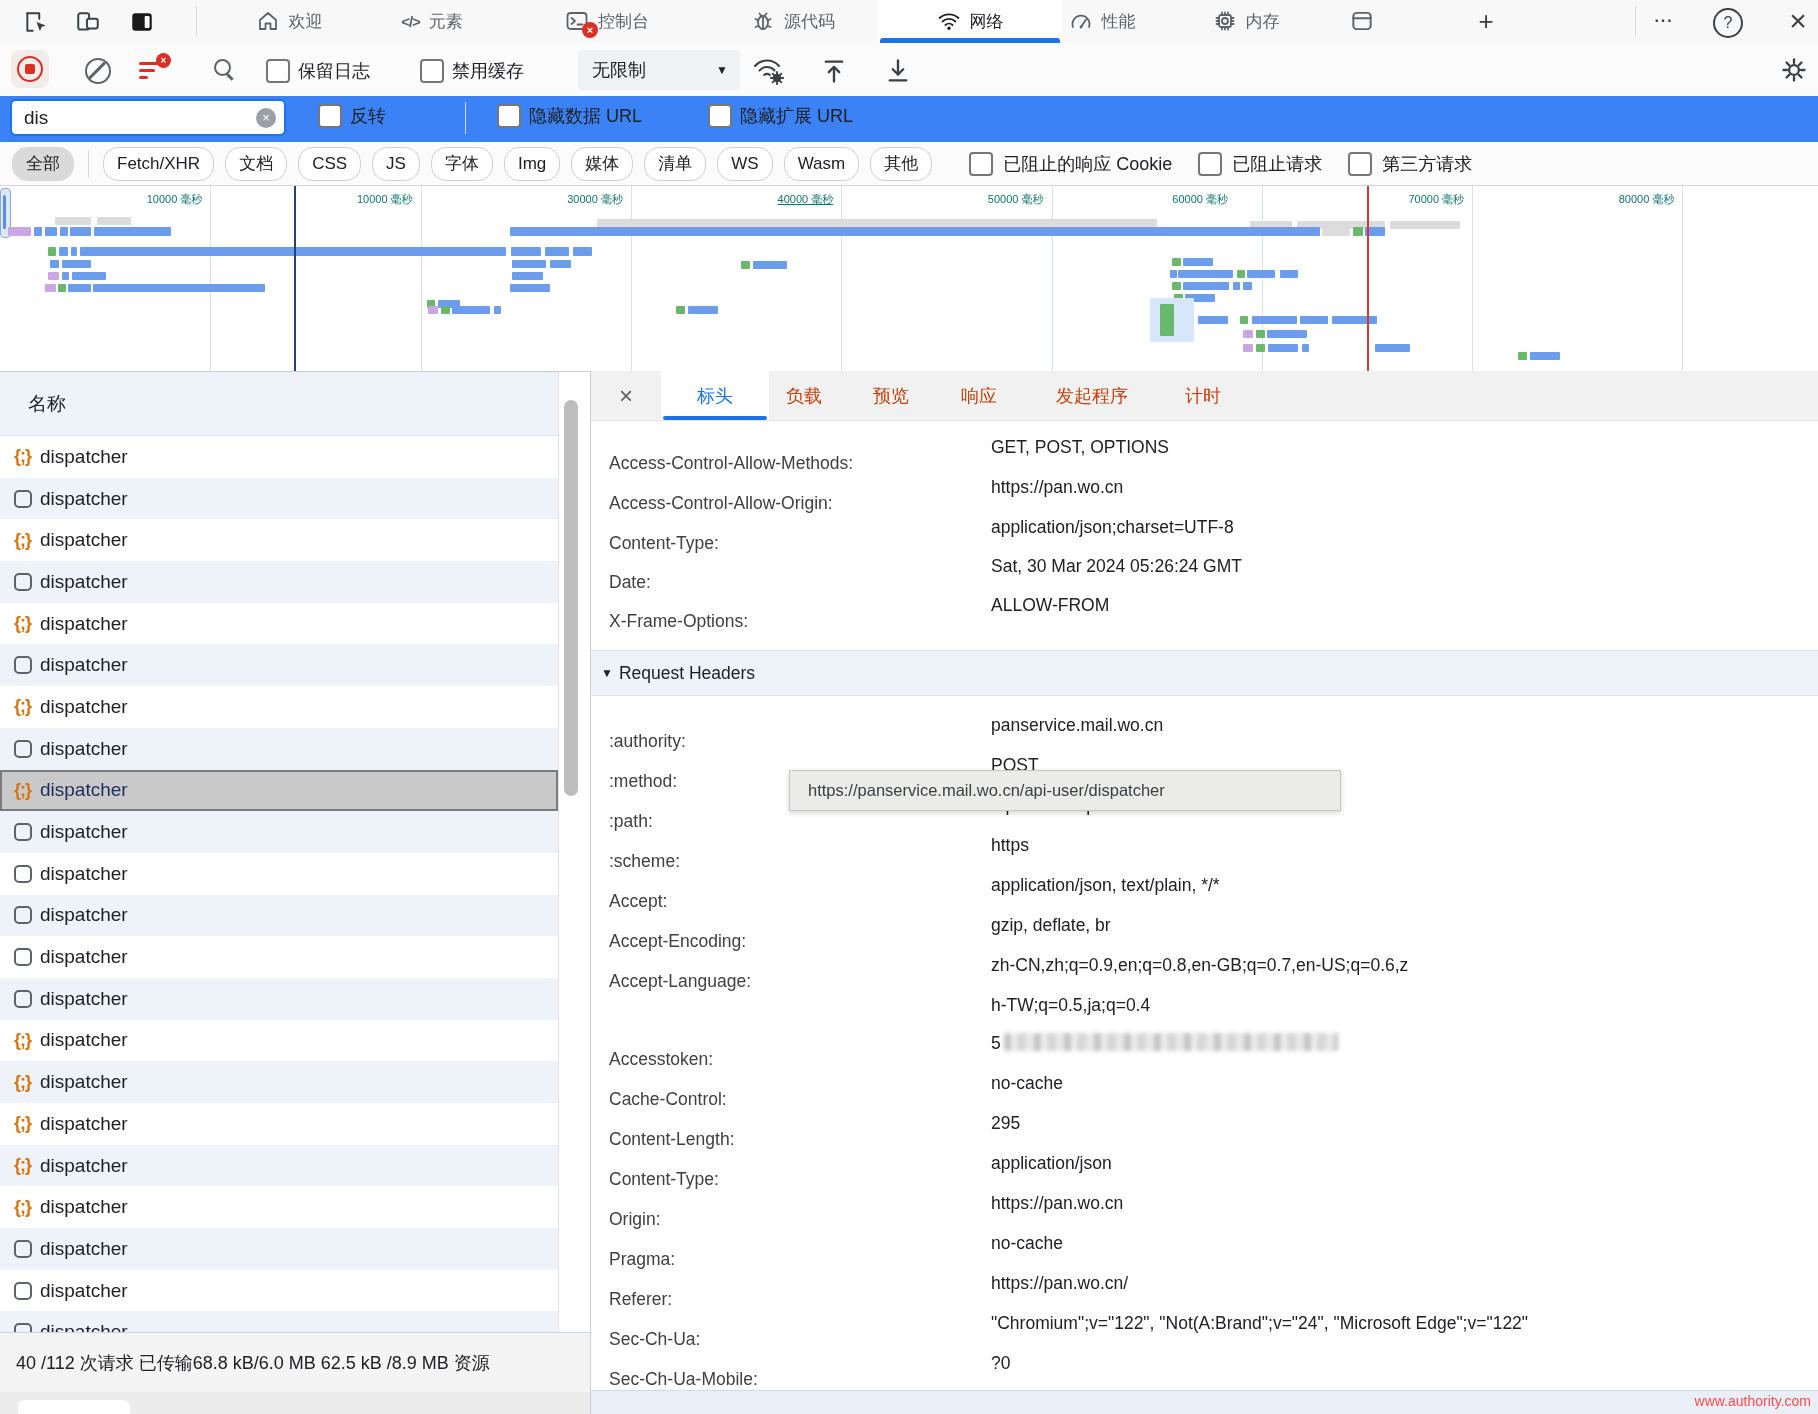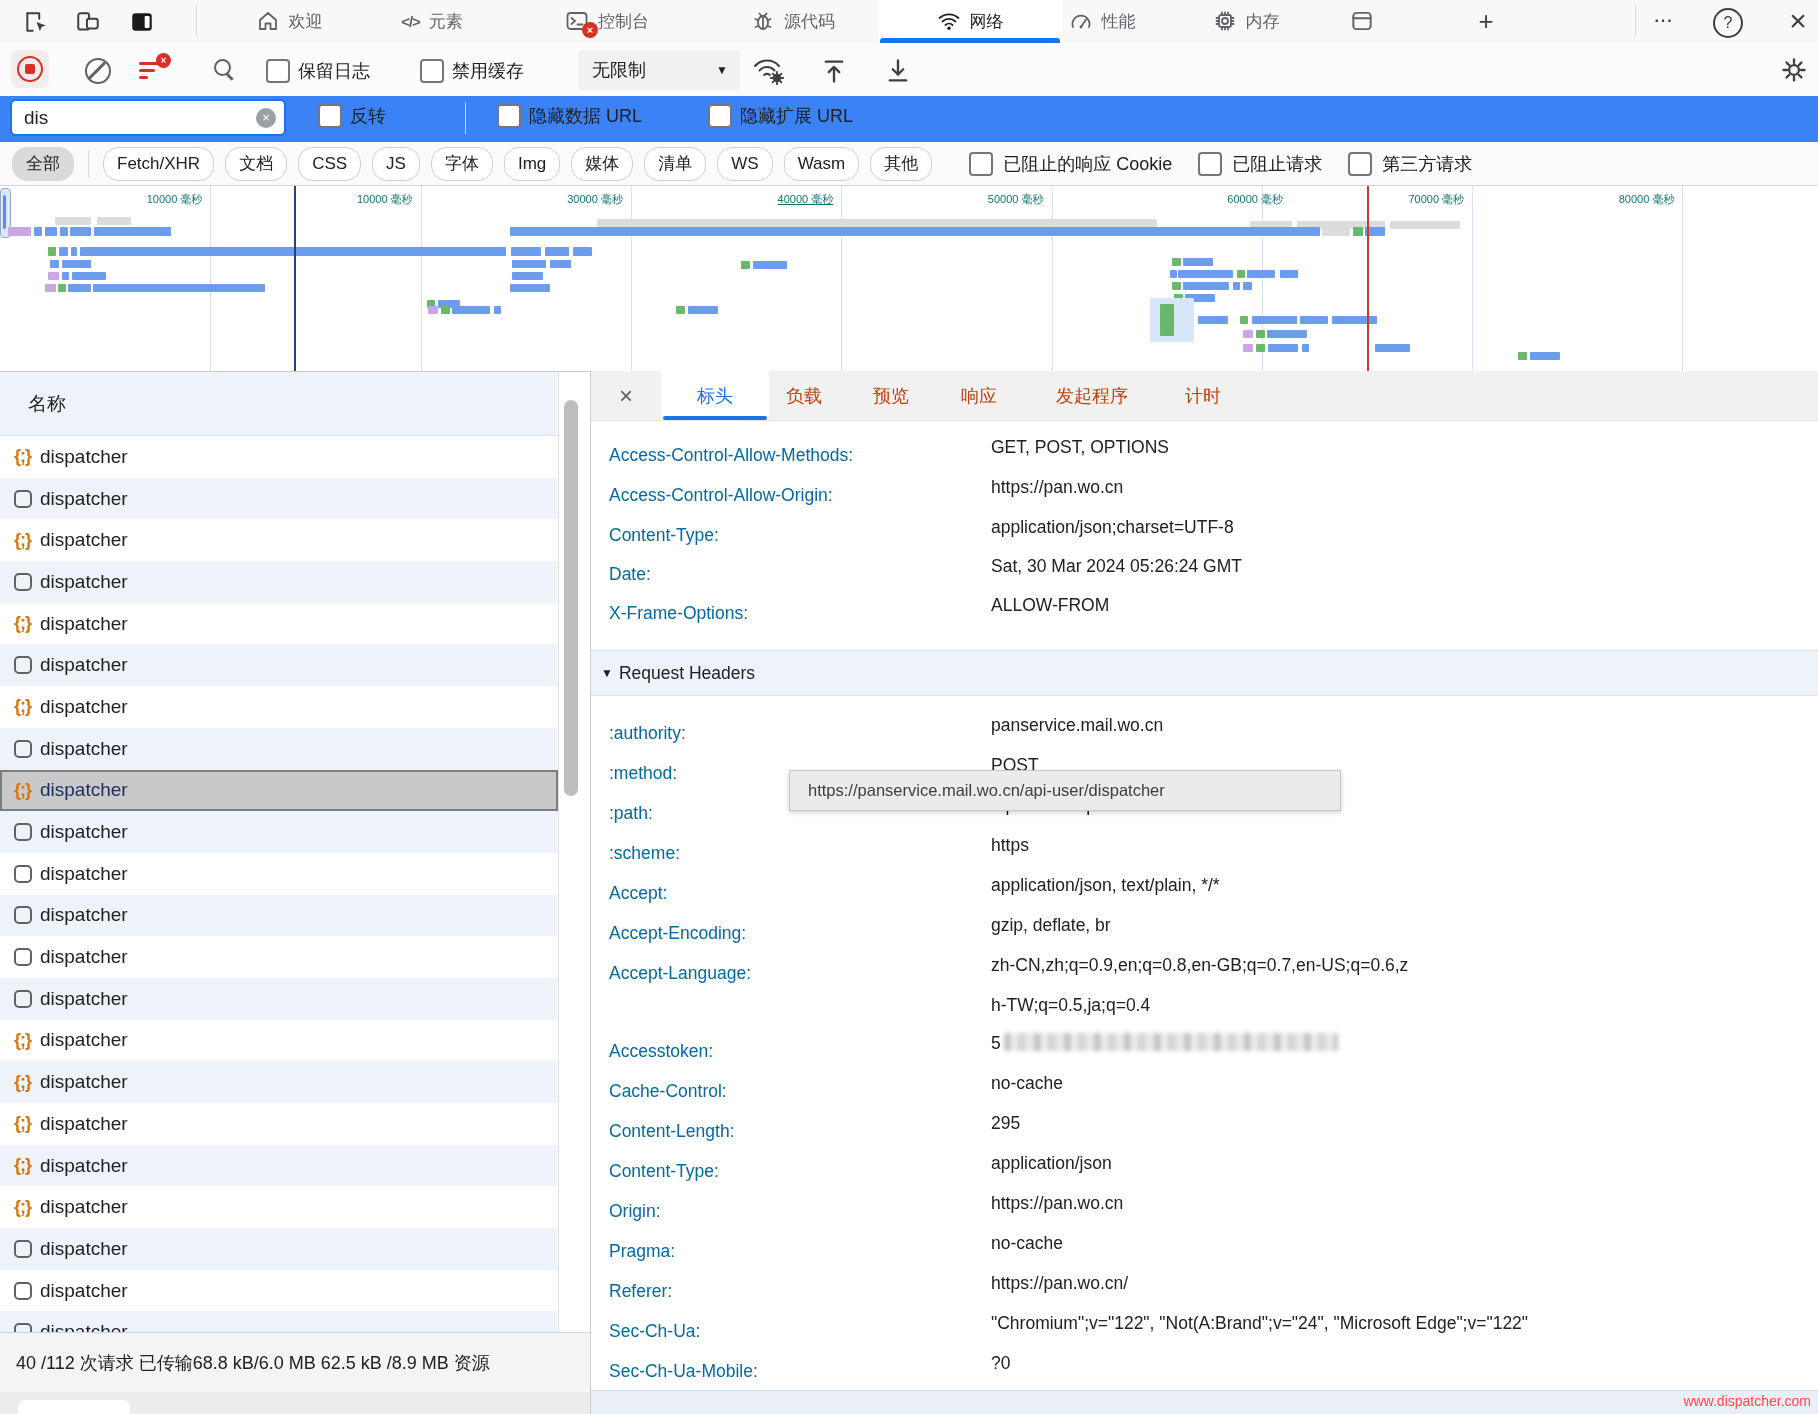--- a/index.html
+++ b/index.html
@@ -81,21 +81,21 @@
   #detail{position:absolute;left:590px;top:371px;width:1228px;height:1043px;background:#fff;border-left:1px solid #ccc;}
   #dtabs{position:absolute;left:0;top:0;width:1228px;height:49px;background:#f1f1f1;border-bottom:1px solid #e3e3e3;}
   .dtab{position:absolute;top:0;height:49px;display:flex;align-items:center;justify-content:center;
         font-size:18px;color:#c2410c;padding:0 12px;white-space:nowrap;}
   .dtab.active{background:#fff;color:#1a73e8;}
   .dtab.active::after{content:"";position:absolute;left:2px;right:2px;bottom:0;height:4px;background:#1a73e8;border-radius:2px;}
   #dclose{position:absolute;left:18px;top:8px;width:34px;height:34px;font-size:24px;color:#5f6368;
           display:flex;align-items:center;justify-content:center;}
   #dcontent{position:absolute;left:0;top:49px;width:1228px;height:994px;overflow:hidden;}
   .hrow{position:absolute;left:0;width:1228px;height:40px;line-height:40px;font-size:17.5px;}
-  .hname{position:absolute;left:18px;top:8px;color:#0369a1;}
+  .hname{position:absolute;left:18px;top:16px;color:#404040;}
   .hval{position:absolute;left:400px;top:0;color:#202124;white-space:nowrap;}
   .hval.wrap{white-space:normal;word-break:break-all;width:424px;line-height:40px;}
   .blurstrip{display:inline-block;width:334px;height:18px;margin-left:3px;vertical-align:-2px;border-radius:2px;
              background:repeating-linear-gradient(90deg,#c4c4c4 0 7px,#efefef 7px 13px,#d6d6d6 13px 22px,#e9e9e9 22px 30px);
              filter:blur(2px);}
   #reqband{position:absolute;left:0;top:230px;width:1228px;height:46px;background:#eef3fa;
            border-top:1px solid #d9e3f2;border-bottom:1px solid #d9e3f2;display:flex;align-items:center;
            font-size:17.5px;color:#202124;padding-left:10px;box-sizing:border-box;gap:6px;}
   .tri{font-size:12px;color:#202124;}
   #tooltip{position:absolute;left:198px;top:350px;width:552px;height:41px;background:#ebebe9;border:1px solid #c6c6c4;
@@ -364,21 +364,21 @@
         <div class="tick" style="right: 1615.7px;">10000 毫秒</div>
         <div class="gline" style="left: 420.6px;"></div>
         <div class="tick" style="right: 1405.4px;">10000 毫秒</div>
         <div class="gline" style="left: 630.9px;"></div>
         <div class="tick" style="right: 1195.1px;">30000 毫秒</div>
         <div class="gline" style="left: 841.2px;"></div>
         <div class="tick" style="right: 984.8px; text-decoration: underline;">40000 毫秒</div>
         <div class="gline" style="left: 1051.5px;"></div>
         <div class="tick" style="right: 774.5px;">50000 毫秒</div>
         <div class="gline" style="left: 1261.8px;"></div>
-        <div class="tick" style="right: 535px; text-align: right;">60000 毫秒</div>
+        <div class="tick" style="right: 590px; text-align: right;">60000 毫秒</div>
         <div class="gline" style="left: 1472.1px;"></div>
         <div class="tick" style="right: 353.9px;">70000 毫秒</div>
         <div class="gline" style="left: 1682.4px;"></div>
         <div class="tick" style="right: 143.6px;">80000 毫秒</div>
         <div class="tick" style="right: -66.7px;">90000 毫秒</div>
       </div>
     <div id="bars-host">
         <div class="bar" style="left: 55px; top: 31px; width: 36px; height: 8px; background: rgb(220, 220, 220);"></div>
         <div class="bar" style="left: 97px; top: 31px; width: 34px; height: 8px; background: rgb(220, 220, 220);"></div>
         <div class="bar" style="left: 597px; top: 33px; width: 560px; height: 8px; background: rgb(220, 220, 220);"></div>
@@ -661,18 +661,18 @@
           <div class="hrow" style="top: 923px;">
             <span class="hname">Sec-Ch-Ua-Mobile:</span>
             <span class="hval">?0</span>
           </div>
         </div>
       <div id="tooltip">
         <span>https://panservice.mail.wo.cn/api-user/dispatcher</span>
       </div>
       <div id="dbottom"></div>
       <div id="watermark">
-        <span>www.dispatcher.com</span>
+        <span>www.authority.com</span>
       </div>
     </div>
   </div>
 
 </div>
 
 </body></html>

